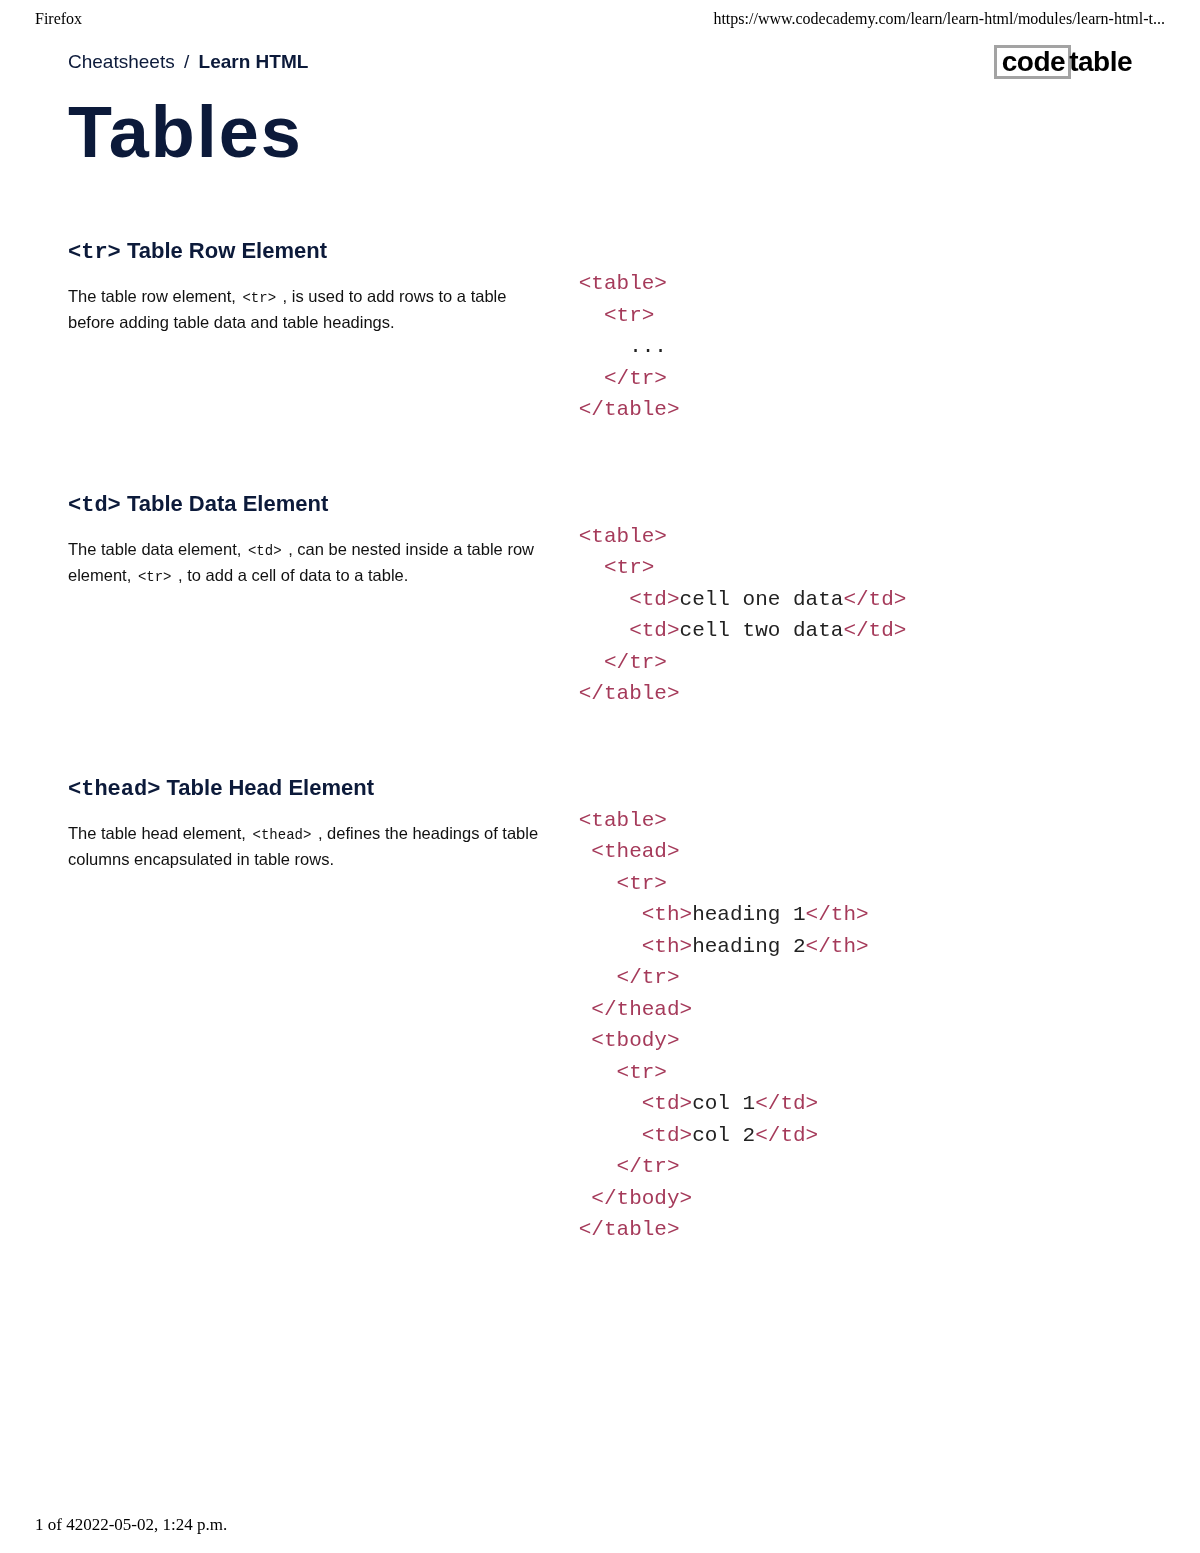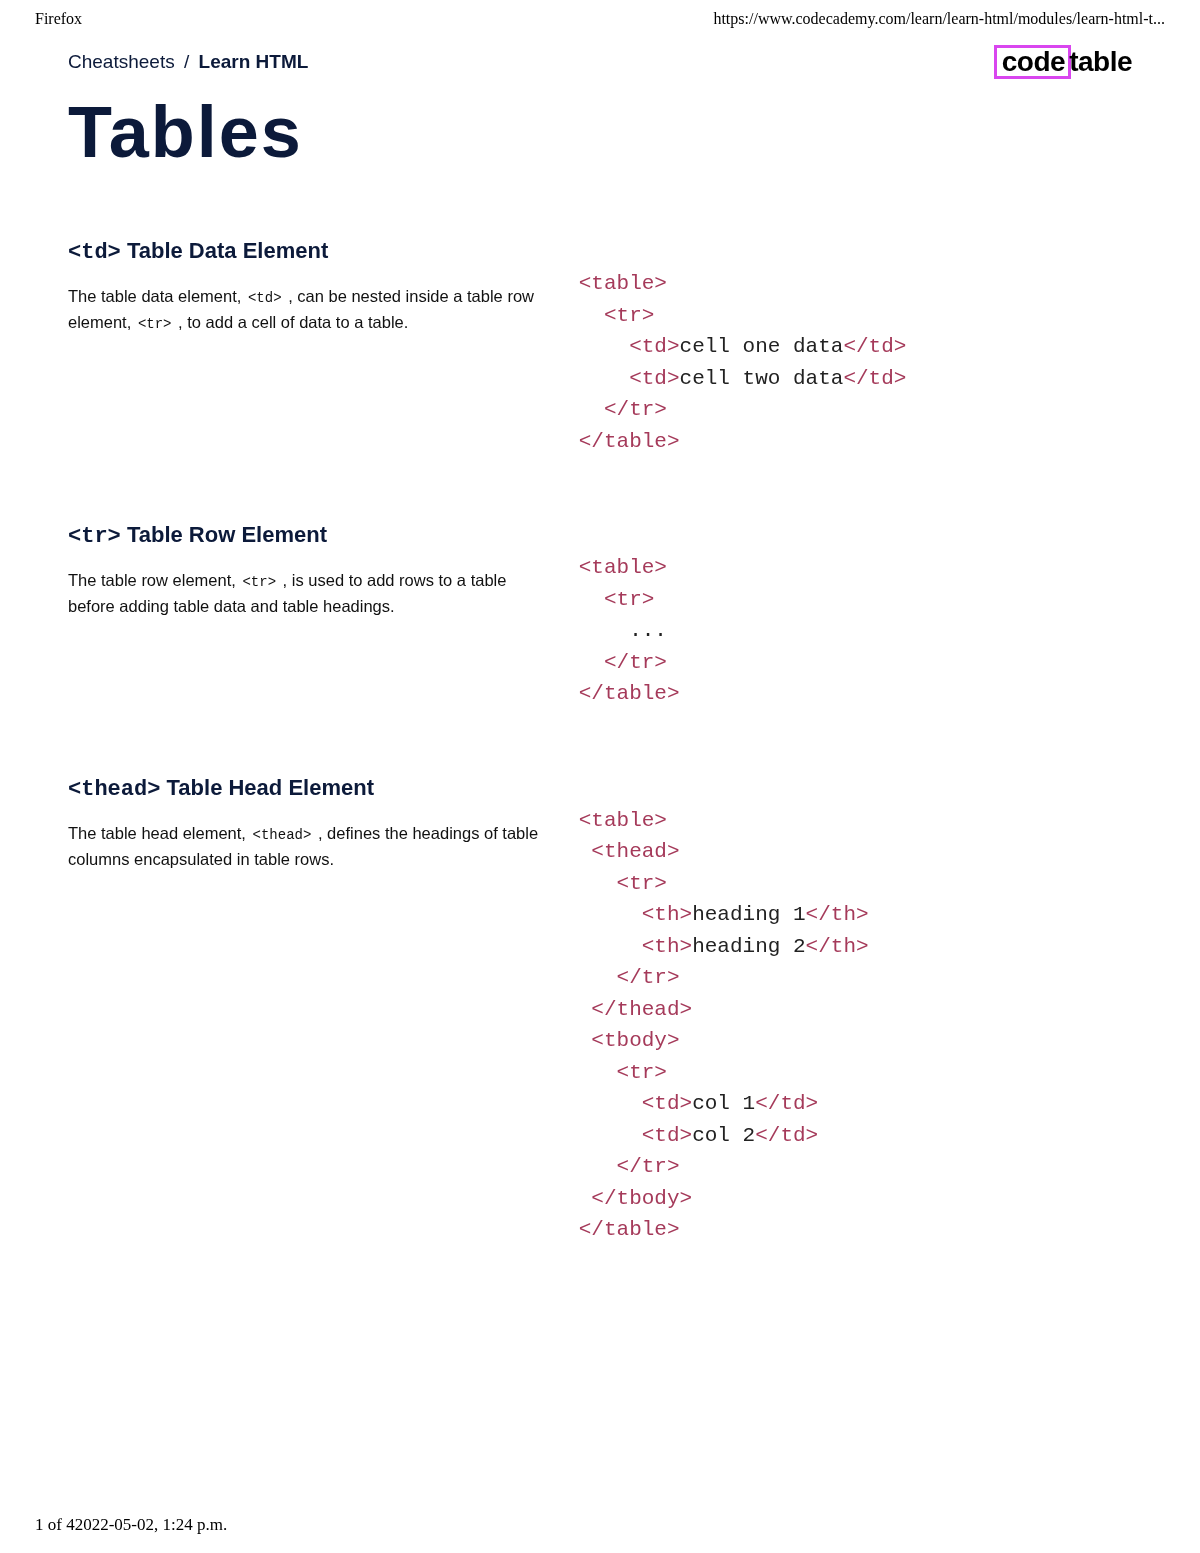--- a/index.html
+++ b/index.html
@@ -31,21 +31,21 @@
   .logo {
     position: absolute;
     right: 68px;
     top: 45px;
     font-size: 28px;
     font-weight: bold;
     letter-spacing: -0.5px;
     color: #000;
   }
   .logo .box {
-    border: 3px solid #d946ef;
+    border: 3px solid #a3a3a3;
     padding: 0 3px 0 5px;
     margin-right: -2px;
     display: inline-block;
     line-height: 1;
   }
   .page-title {
     font-size: 72px;
     font-weight: 800;
     color: #0c1a3a;
     letter-spacing: 2px;
@@ -118,41 +118,41 @@
 
   <div class="logo">
     <span class="box">code</span><span>table</span>
   </div>
 
   <h1 class="page-title">Tables</h1>
 
   <div id="sections">
       <div class="section">
         <div class="left">
+          <h2 class="sec-title"><span class="tag">&lt;tr&gt;</span><span> Table Row Element</span></h2>
+          <p class="desc">The table row element, <span class="inline-code">&lt;tr&gt;</span> , is used to add rows to a table before adding table data and table headings.</p>
+        </div>
+        <div class="right">
+          <pre class="code"><span class="t">&lt;table&gt;</span>
+  <span class="t">&lt;tr&gt;</span>
+    ...
+  <span class="t">&lt;/tr&gt;</span>
+<span class="t">&lt;/table&gt;</span></pre>
+        </div>
+      </div>
+      <div class="section">
+        <div class="left">
           <h2 class="sec-title"><span class="tag">&lt;td&gt;</span><span> Table Data Element</span></h2>
           <p class="desc">The table data element, <span class="inline-code">&lt;td&gt;</span> , can be nested inside a table row element, <span class="inline-code">&lt;tr&gt;</span> , to add a cell of data to a table.</p>
         </div>
         <div class="right">
           <pre class="code"><span class="t">&lt;table&gt;</span>
   <span class="t">&lt;tr&gt;</span>
     <span class="t">&lt;td&gt;</span>cell one data<span class="t">&lt;/td&gt;</span>
     <span class="t">&lt;td&gt;</span>cell two data<span class="t">&lt;/td&gt;</span>
-  <span class="t">&lt;/tr&gt;</span>
-<span class="t">&lt;/table&gt;</span></pre>
-        </div>
-      </div>
-      <div class="section">
-        <div class="left">
-          <h2 class="sec-title"><span class="tag">&lt;tr&gt;</span><span> Table Row Element</span></h2>
-          <p class="desc">The table row element, <span class="inline-code">&lt;tr&gt;</span> , is used to add rows to a table before adding table data and table headings.</p>
-        </div>
-        <div class="right">
-          <pre class="code"><span class="t">&lt;table&gt;</span>
-  <span class="t">&lt;tr&gt;</span>
-    ...
   <span class="t">&lt;/tr&gt;</span>
 <span class="t">&lt;/table&gt;</span></pre>
         </div>
       </div>
       <div class="section">
         <div class="left">
           <h2 class="sec-title"><span class="tag">&lt;thead&gt;</span><span> Table Head Element</span></h2>
           <p class="desc">The table head element, <span class="inline-code">&lt;thead&gt;</span> , defines the headings of table columns encapsulated in table rows.</p>
         </div>
         <div class="right">

